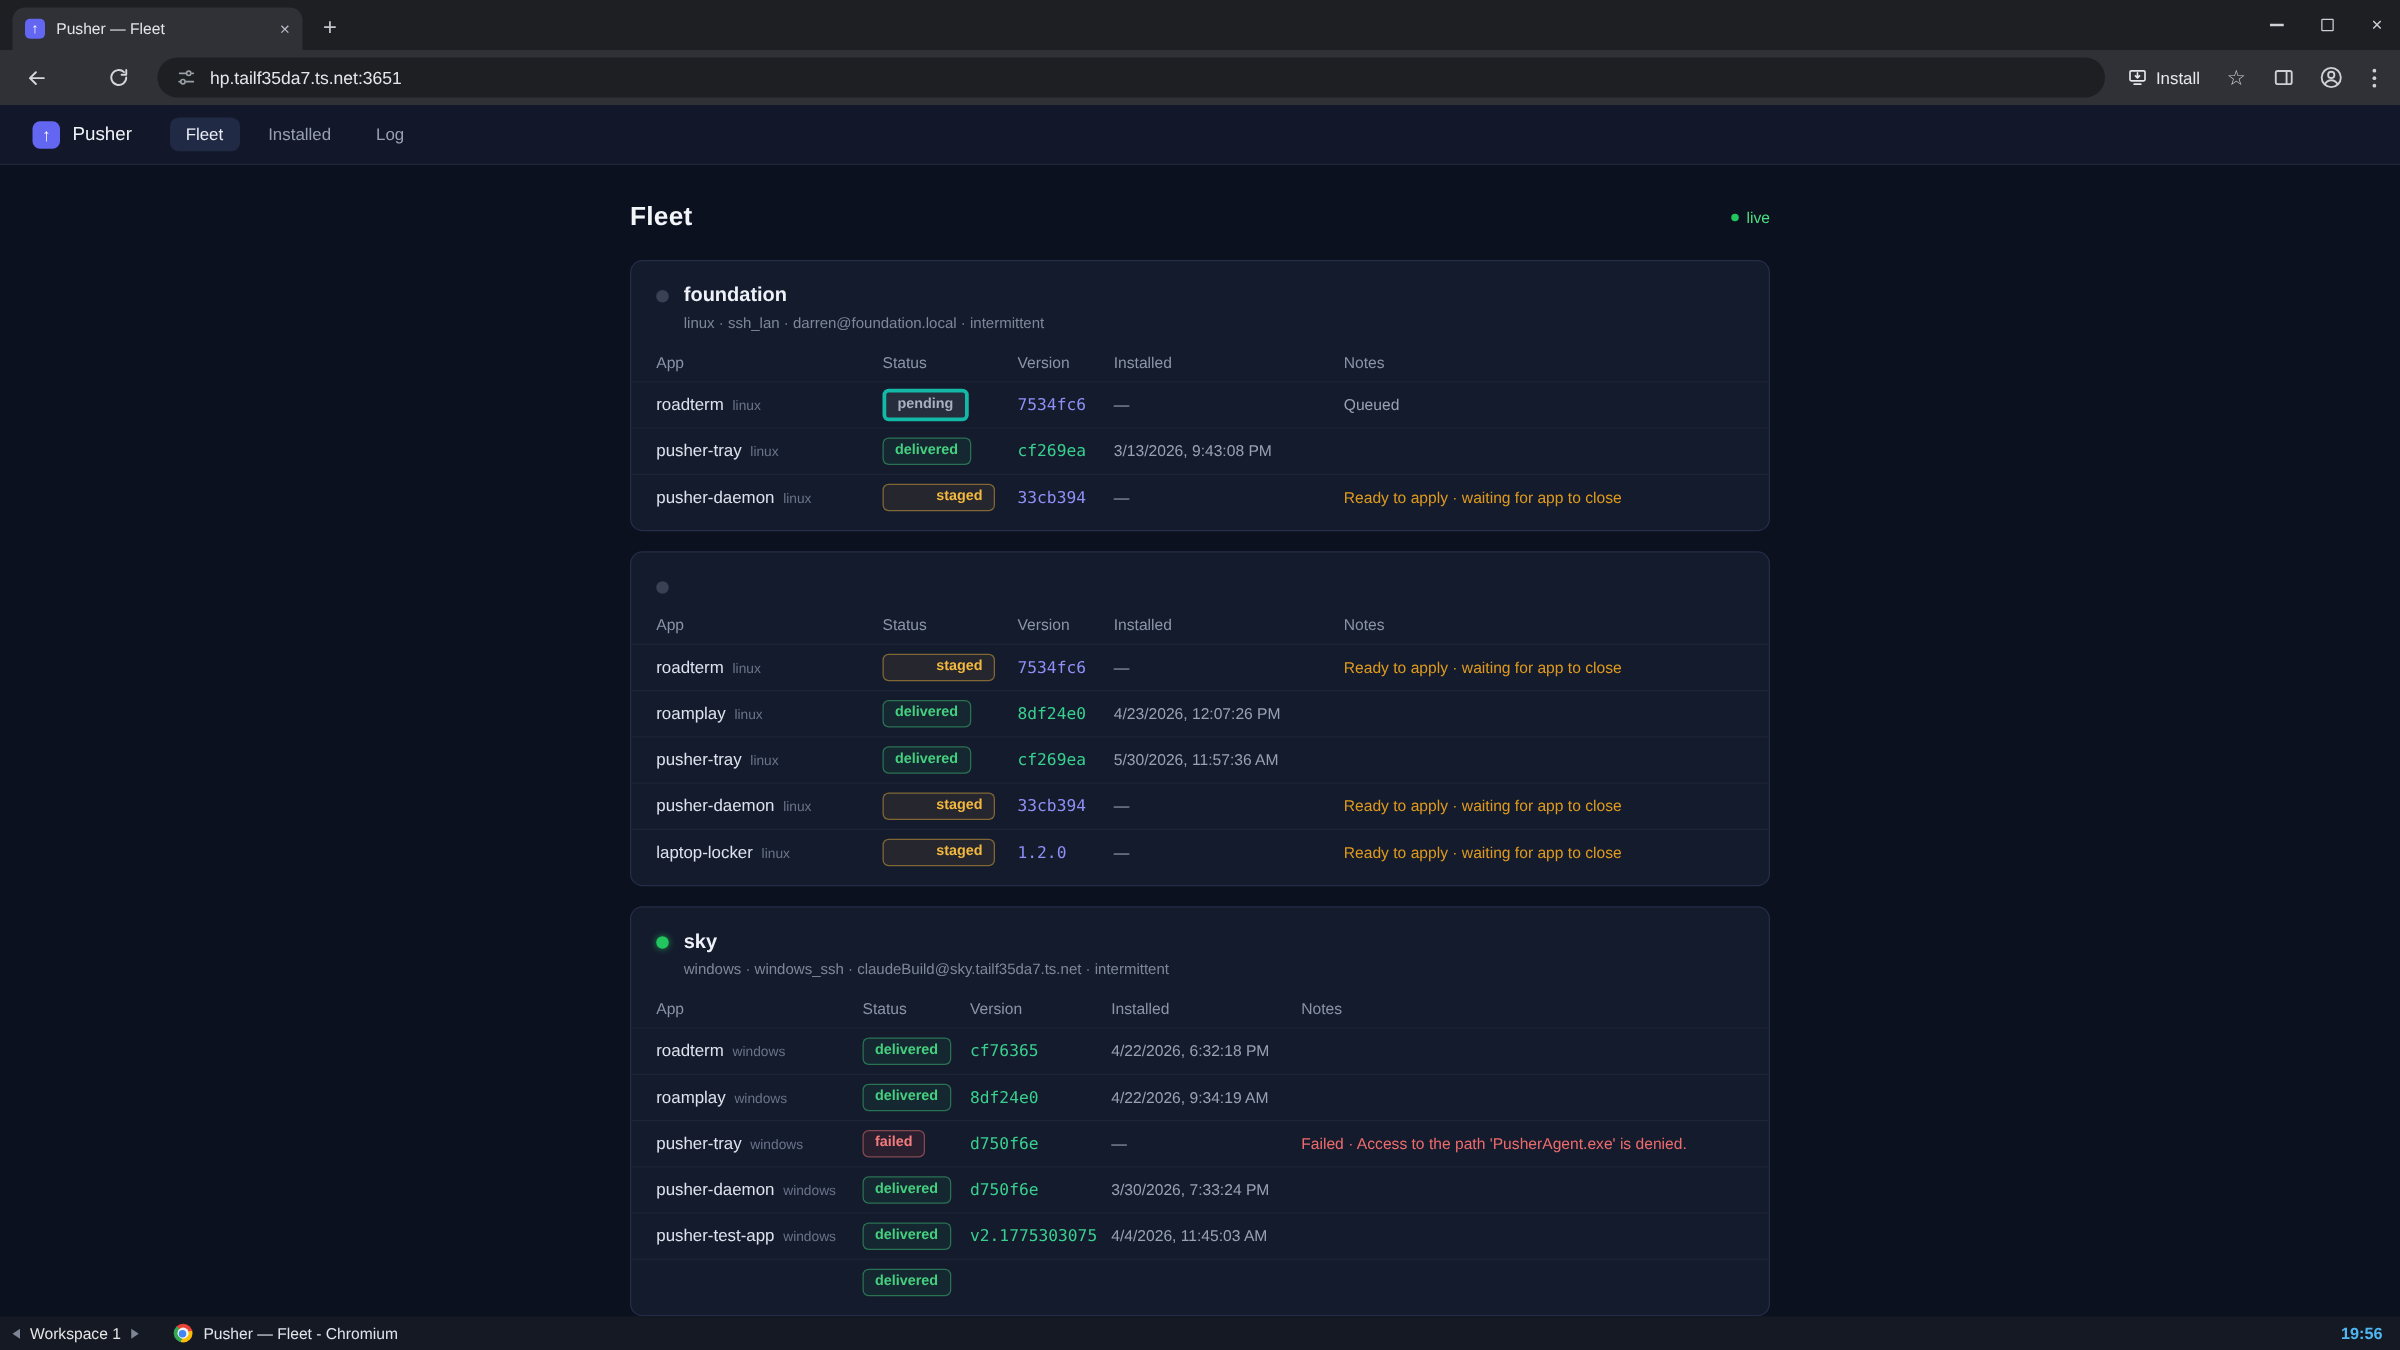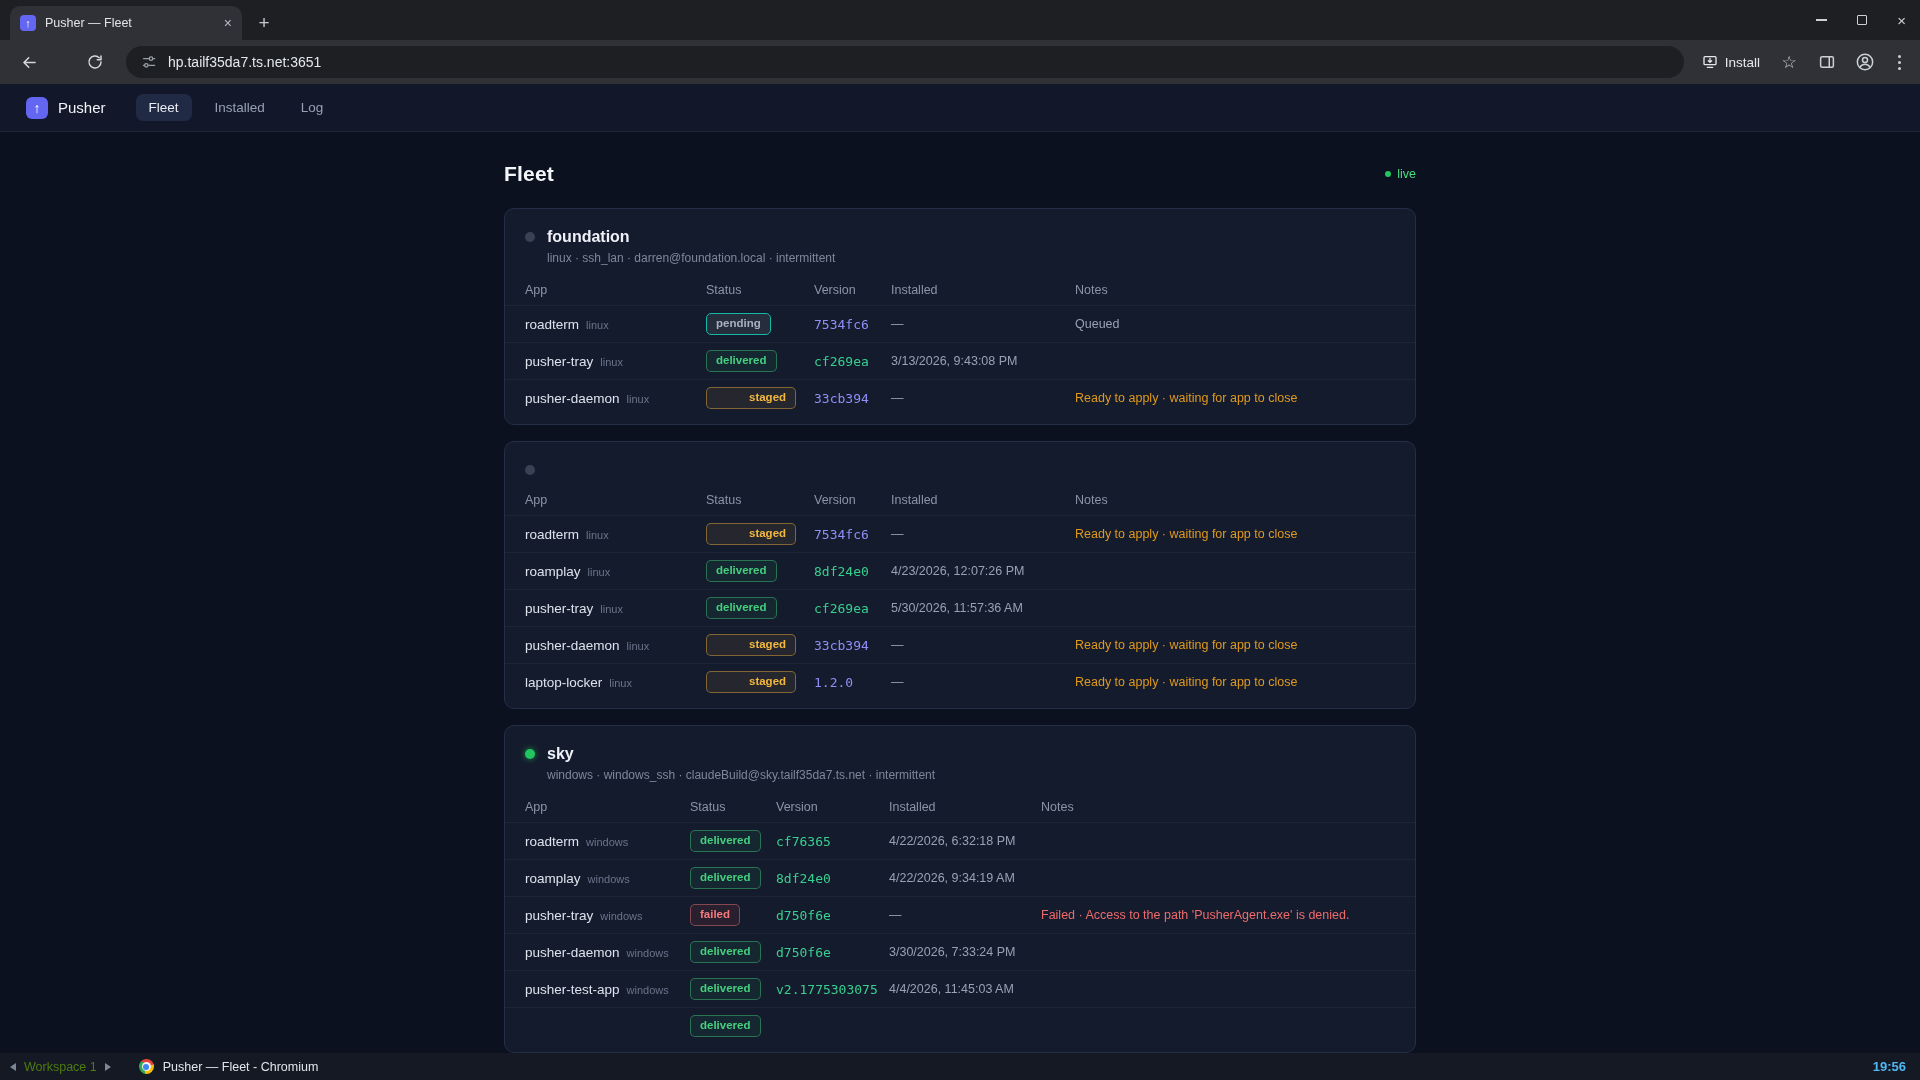--- a/index.html
+++ b/index.html
@@ -58,36 +58,36 @@
   .host-meta { font-size:12px; color:#7e8799; margin-top:4px; }
 
   .trow { display:grid; align-items:center; min-height:37px; padding:0 18px 0 20px; border-top:1px solid #1c2436; }
   .thead { min-height:30px; border-top:none; color:#8b94a7; font-size:12.5px; }
   .cols-default .trow { grid-template-columns:181px 108px 77px 184px 1fr; }
   .cols-sky .trow { grid-template-columns:165px 86px 113px 152px 1fr; }
 
   .app { font-size:13.5px; color:#dde2ec; }
   .plat { font-size:11px; color:#6a7489; margin-left:7px; }
   .badge { display:inline-block; font-size:11.5px; font-weight:700; padding:3px 9px; border-radius:5px; line-height:1.2; }
-  .b-pending  { color:#a9b1c0; background:#262e3e; border:1px solid #14b8a6; }
+  .b-pending  { color:#a9b1c0; background:#262e3e; border:3px solid #14b8a6; }
   .b-delivered{ color:#45d07f; background:rgba(34,197,94,.08); border:1px solid rgba(69,208,127,.45); }
   .b-staged   { color:#f3b83e; background:rgba(243,184,62,.08); border:1px solid rgba(243,184,62,.45);padding-left:42px; }
   .b-failed   { color:#f37c7c; background:rgba(239,68,68,.10); border:1px solid rgba(243,124,124,.45); }
   .ver { font-family:"DejaVu Sans Mono", monospace; font-size:13px; }
   .v-indigo { color:#8e90f7; } .v-green { color:#38d08e; }
   .installed { font-size:12.5px; color:#98a1b3; }
   .note { font-size:12.5px; }
   .n-gray { color:#98a1b3; } .n-amber { color:#df9a1d; } .n-red { color:#ee6b6b; }
 
   
   .taskbar { height:27px; background:#151923; display:flex; align-items:center; padding:0 10px; flex:none; font-size:12.5px; }
   .tri { width:0; height:0; border-top:4.5px solid transparent; border-bottom:4.5px solid transparent; }
   .tri-left { border-right:6px solid #7e8696; }
   .tri-right { border-left:6px solid #7e8696; }
-  .ws-label { color:#4d7c0f; margin:0 8px; }
+  .ws-label { color:#e5e5e5; margin:0 8px; }
   .chromium { margin-left:28px; width:15px; height:15px; border-radius:50%;
     background:conic-gradient(from -45deg,#ea4335 0 33%,#fbbc04 0 66%,#34a853 0 100%); position:relative; flex:none; }
   .chromium::before { content:""; position:absolute; inset:3px; border-radius:50%; background:#f1f3f4; }
   .chromium::after { content:""; position:absolute; inset:4.5px; border-radius:50%; background:#4285f4; }
   .win-title { color:#e0e4eb; margin-left:9px; }
   .clock { margin-left:auto; color:#4fb7f2; font-weight:700; font-size:13px; padding-right:4px; }
 </style>
 </head>
 <body>
 

